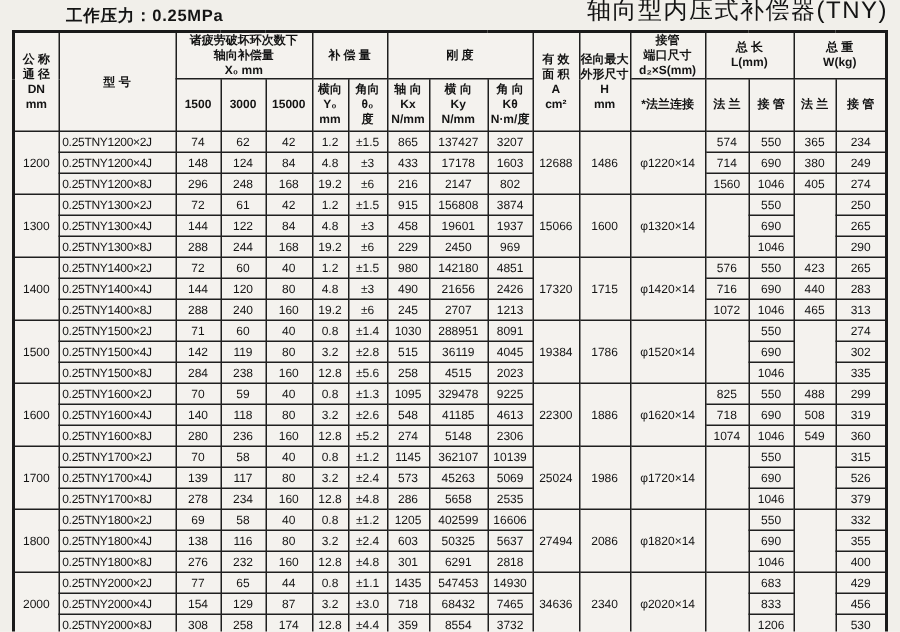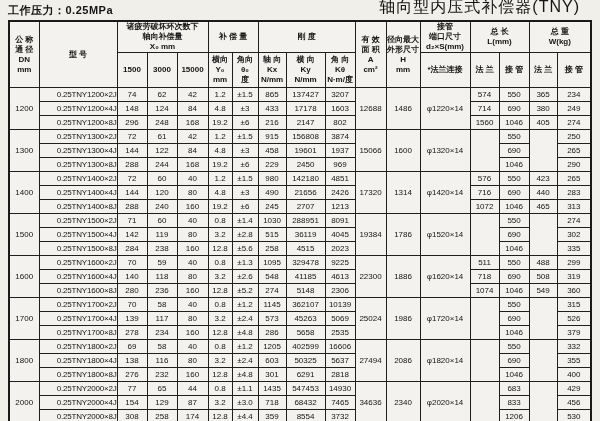--- a/index.html
+++ b/index.html
@@ -6,21 +6,21 @@
   body {
     width:600px; height:421px;
     background:#f1efea;
     font-family:"Liberation Sans","DejaVu Sans",sans-serif;
     color:#141414;
     -webkit-font-smoothing:antialiased;
   }
   .page { position:relative; width:600px; height:421px; overflow:hidden; }
   .topbar {
     display:flex; justify-content:space-between; align-items:flex-end;
-    padding:2px 20px 2px 8px; height:16px;
+    padding:2px 8px 2px 8px; height:16px;margin-left:36px;
   }
   .pressure { font-size:11px; font-weight:bold; letter-spacing:0.5px; }
   .doc-title { font-size:16px; font-weight:normal; letter-spacing:1px; }
   table.spec {
     border-collapse:collapse; table-layout:fixed;
     width:584px; margin:0 8px;
     border:2px solid #1a1a1a;
     background:#f4f2ee;
   }
   .spec th, .spec td {
@@ -31,21 +31,21 @@
   .spec th {
     font-size:8px; font-weight:bold;
     white-space:pre-line; line-height:1.25;
   }
   .spec thead tr.h1 th { height:24px; }
   .spec thead tr.h2 th { height:34px; }
   .spec td {
     font-size:8px; height:13px; line-height:13px;
     white-space:nowrap;
   }
-  .spec td.model { text-align:right; padding-left:2px; letter-spacing:-0.2px; }
+  .spec td.model { text-align:left; padding-left:2px; letter-spacing:-0.2px; }
 </style>
 </head>
 <body>
 
 <div class="page">
 
   <div class="topbar">
     <span class="pressure">工作压力：0.25MPa</span>
     <span class="doc-title">轴向型内压式补偿器(TNY)</span>
   </div>
@@ -224,21 +224,21 @@
           <td class="model">0.25TNY1400×2J</td>
           <td>72</td>
           <td>60</td>
           <td>40</td>
           <td>1.2</td>
           <td>±1.5</td>
           <td>980</td>
           <td>142180</td>
           <td>4851</td>
           <td rowspan="3">17320</td>
-          <td rowspan="3">1314</td>
+          <td rowspan="3">1715</td>
           <td rowspan="3">φ1420×14</td>
           <td>576</td>
           <td>550</td>
           <td>423</td>
           <td>265</td>
         </tr>
         <tr>
           <td class="model">0.25TNY1400×4J</td>
           <td>144</td>
           <td>120</td>
@@ -320,21 +320,21 @@
           <td>59</td>
           <td>40</td>
           <td>0.8</td>
           <td>±1.3</td>
           <td>1095</td>
           <td>329478</td>
           <td>9225</td>
           <td rowspan="3">22300</td>
           <td rowspan="3">1886</td>
           <td rowspan="3">φ1620×14</td>
-          <td>511</td>
+          <td>825</td>
           <td>550</td>
           <td>488</td>
           <td>299</td>
         </tr>
         <tr>
           <td class="model">0.25TNY1600×4J</td>
           <td>140</td>
           <td>118</td>
           <td>80</td>
           <td>3.2</td>

